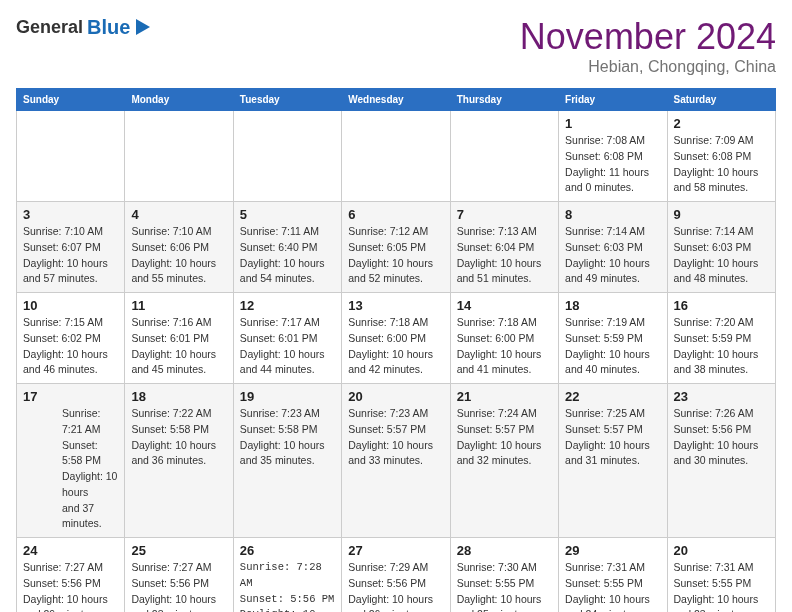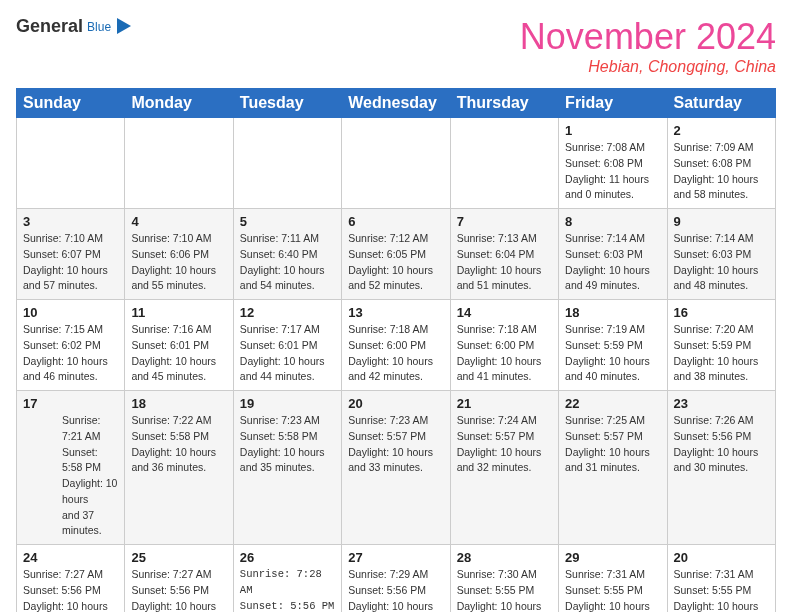--- a/index.html
+++ b/index.html
@@ -25,57 +25,56 @@
       display: flex;
       align-items: center;
       gap: 4px;
     }
     .logo-general {
       font-size: 18px;
       font-weight: bold;
       color: #333;
     }
     .logo-blue {
-      font-size: 12px;
-      font-weight: normal;
+      font-size: 20px;
+      font-weight: bold;
       color: #1a6bb5;
     }
     .logo-arrow {
       width: 0;
       height: 0;
       border-top: 8px solid transparent;
       border-bottom: 8px solid transparent;
       border-left: 14px solid #1a6bb5;
       margin-left: 2px;
       margin-top: -2px;
     }
     .title-block {
       text-align: right;
     }
     .month-title {
       font-size: 36px;
       font-weight: normal;
-      color: #ec4899;
+      color: #701a75;
     }
     .location-title {
       font-size: 16px;
-      color: #ef4444;
-      font-style: italic;
+      color: #737373;
     }
     .calendar {
       width: 100%;
       border-collapse: collapse;
       font-size: 11px;
     }
     .calendar th {
       background-color: #2b6fc2;
       color: #fff;
       text-align: left;
       padding: 5px 6px;
-      font-size: 16px;
+      font-size: 10px;
       font-weight: bold;
       border: 1px solid #2b6fc2;
     }
     .calendar td {
       width: 108px;
       vertical-align: top;
       padding: 5px 6px;
       border: 1px solid #ccc;
       background: #fff;
       min-height: 80px;

